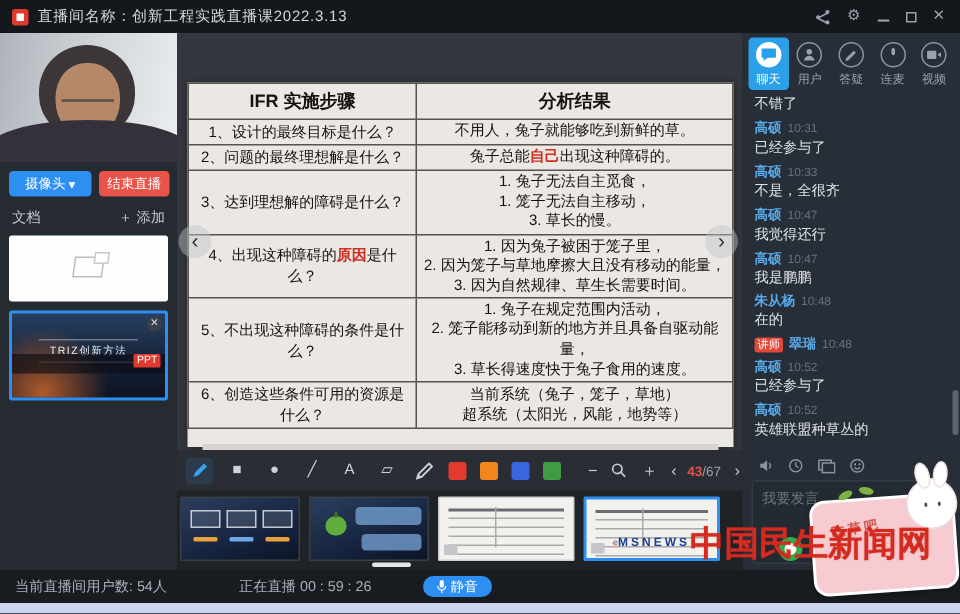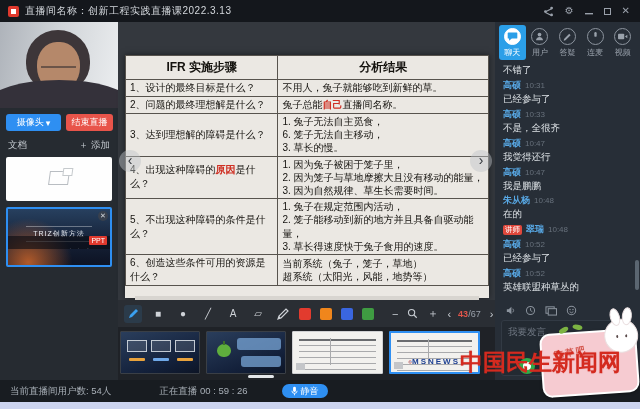--- a/index.html
+++ b/index.html
@@ -60,21 +60,21 @@
   .ppt-close { position:absolute; right:2px; top:2px; width:10px; height:10px; border-radius:50%;
     background:rgba(60,66,76,.85); color:#d6dade; font-size:7px; line-height:10px; text-align:center;
     cursor:pointer; }
 
   
   .center { position:absolute; left:118px; top:22px; width:377px; height:358px; }
   .stage { position:relative; width:377px; height:278px; background:#34383e; }
   .slide { position:absolute; left:7px; top:33px; width:364px; height:243px; background:#ebe8e3;
     box-shadow:0 0 6px rgba(0,0,0,.5); }
   .slide table { width:100%; border-collapse:collapse; color:#15130f; table-layout:fixed; }
-  .slide td { border:1px solid #57534d; padding:1px 4px; vertical-align:middle; }
+  .slide td { border:1px solid #57534d; padding:1px 4px; vertical-align:middle;text-align:center; }
   .slide tr.hdr td { text-align:center; font-weight:bold; font-size:12px; padding:3px 2px; }
   .slide td.l { width:42%; font-size:10px; }
   .slide td.r { font-size:10px; line-height:1.32; }
   .slide .red { color:#cf2f23; font-weight:bold; }
   .slide-footer { position:absolute; left:10px; right:10px; bottom:-8px; height:10px; background:#d8d5d0; }
   .nav { position:absolute; top:128px; width:22px; height:22px; border-radius:50%;
     background:rgba(190,195,200,.45); color:#2e3238; text-align:center; line-height:20px; font-size:14px;
     cursor:pointer; user-select:none; }
   .nav.prev { left:1px; } .nav.next { right:3px; }
 
@@ -256,28 +256,28 @@
             </tr>
           <tr>
                 <td class="l"><span>1、设计的最终目标是什么？</span></td>
                 <td class="r">
                   <div><span>不用人，兔子就能够吃到新鲜的草。</span></div>
                 </td>
               </tr>
               <tr>
                 <td class="l"><span>2、问题的最终理想解是什么？</span></td>
                 <td class="r">
-                  <div><span>兔子总能</span><span class="red">自己</span><span>直播间名称。</span></div>
+                  <div><span>兔子总能</span><span class="red">自己</span><span>出现这种障碍的。</span></div>
                 </td>
               </tr>
               <tr>
                 <td class="l"><span>3、达到理想解的障碍是什么？</span></td>
                 <td class="r">
                   <div><span>1. 兔子无法自主觅食，</span></div>
-                  <div><span>6. 笼子无法自主移动，</span></div>
+                  <div><span>1. 笼子无法自主移动，</span></div>
                   <div><span>3. 草长的慢。</span></div>
                 </td>
               </tr>
               <tr>
                 <td class="l"><span>4、出现这种障碍的</span><span class="red">原因</span><span>是什么？</span></td>
                 <td class="r">
                   <div><span>1. 因为兔子被困于笼子里，</span></div>
                   <div><span>2. 因为笼子与草地摩擦大且没有移动的能量，</span></div>
                   <div><span>3. 因为自然规律、草生长需要时间。</span></div>
                 </td>

